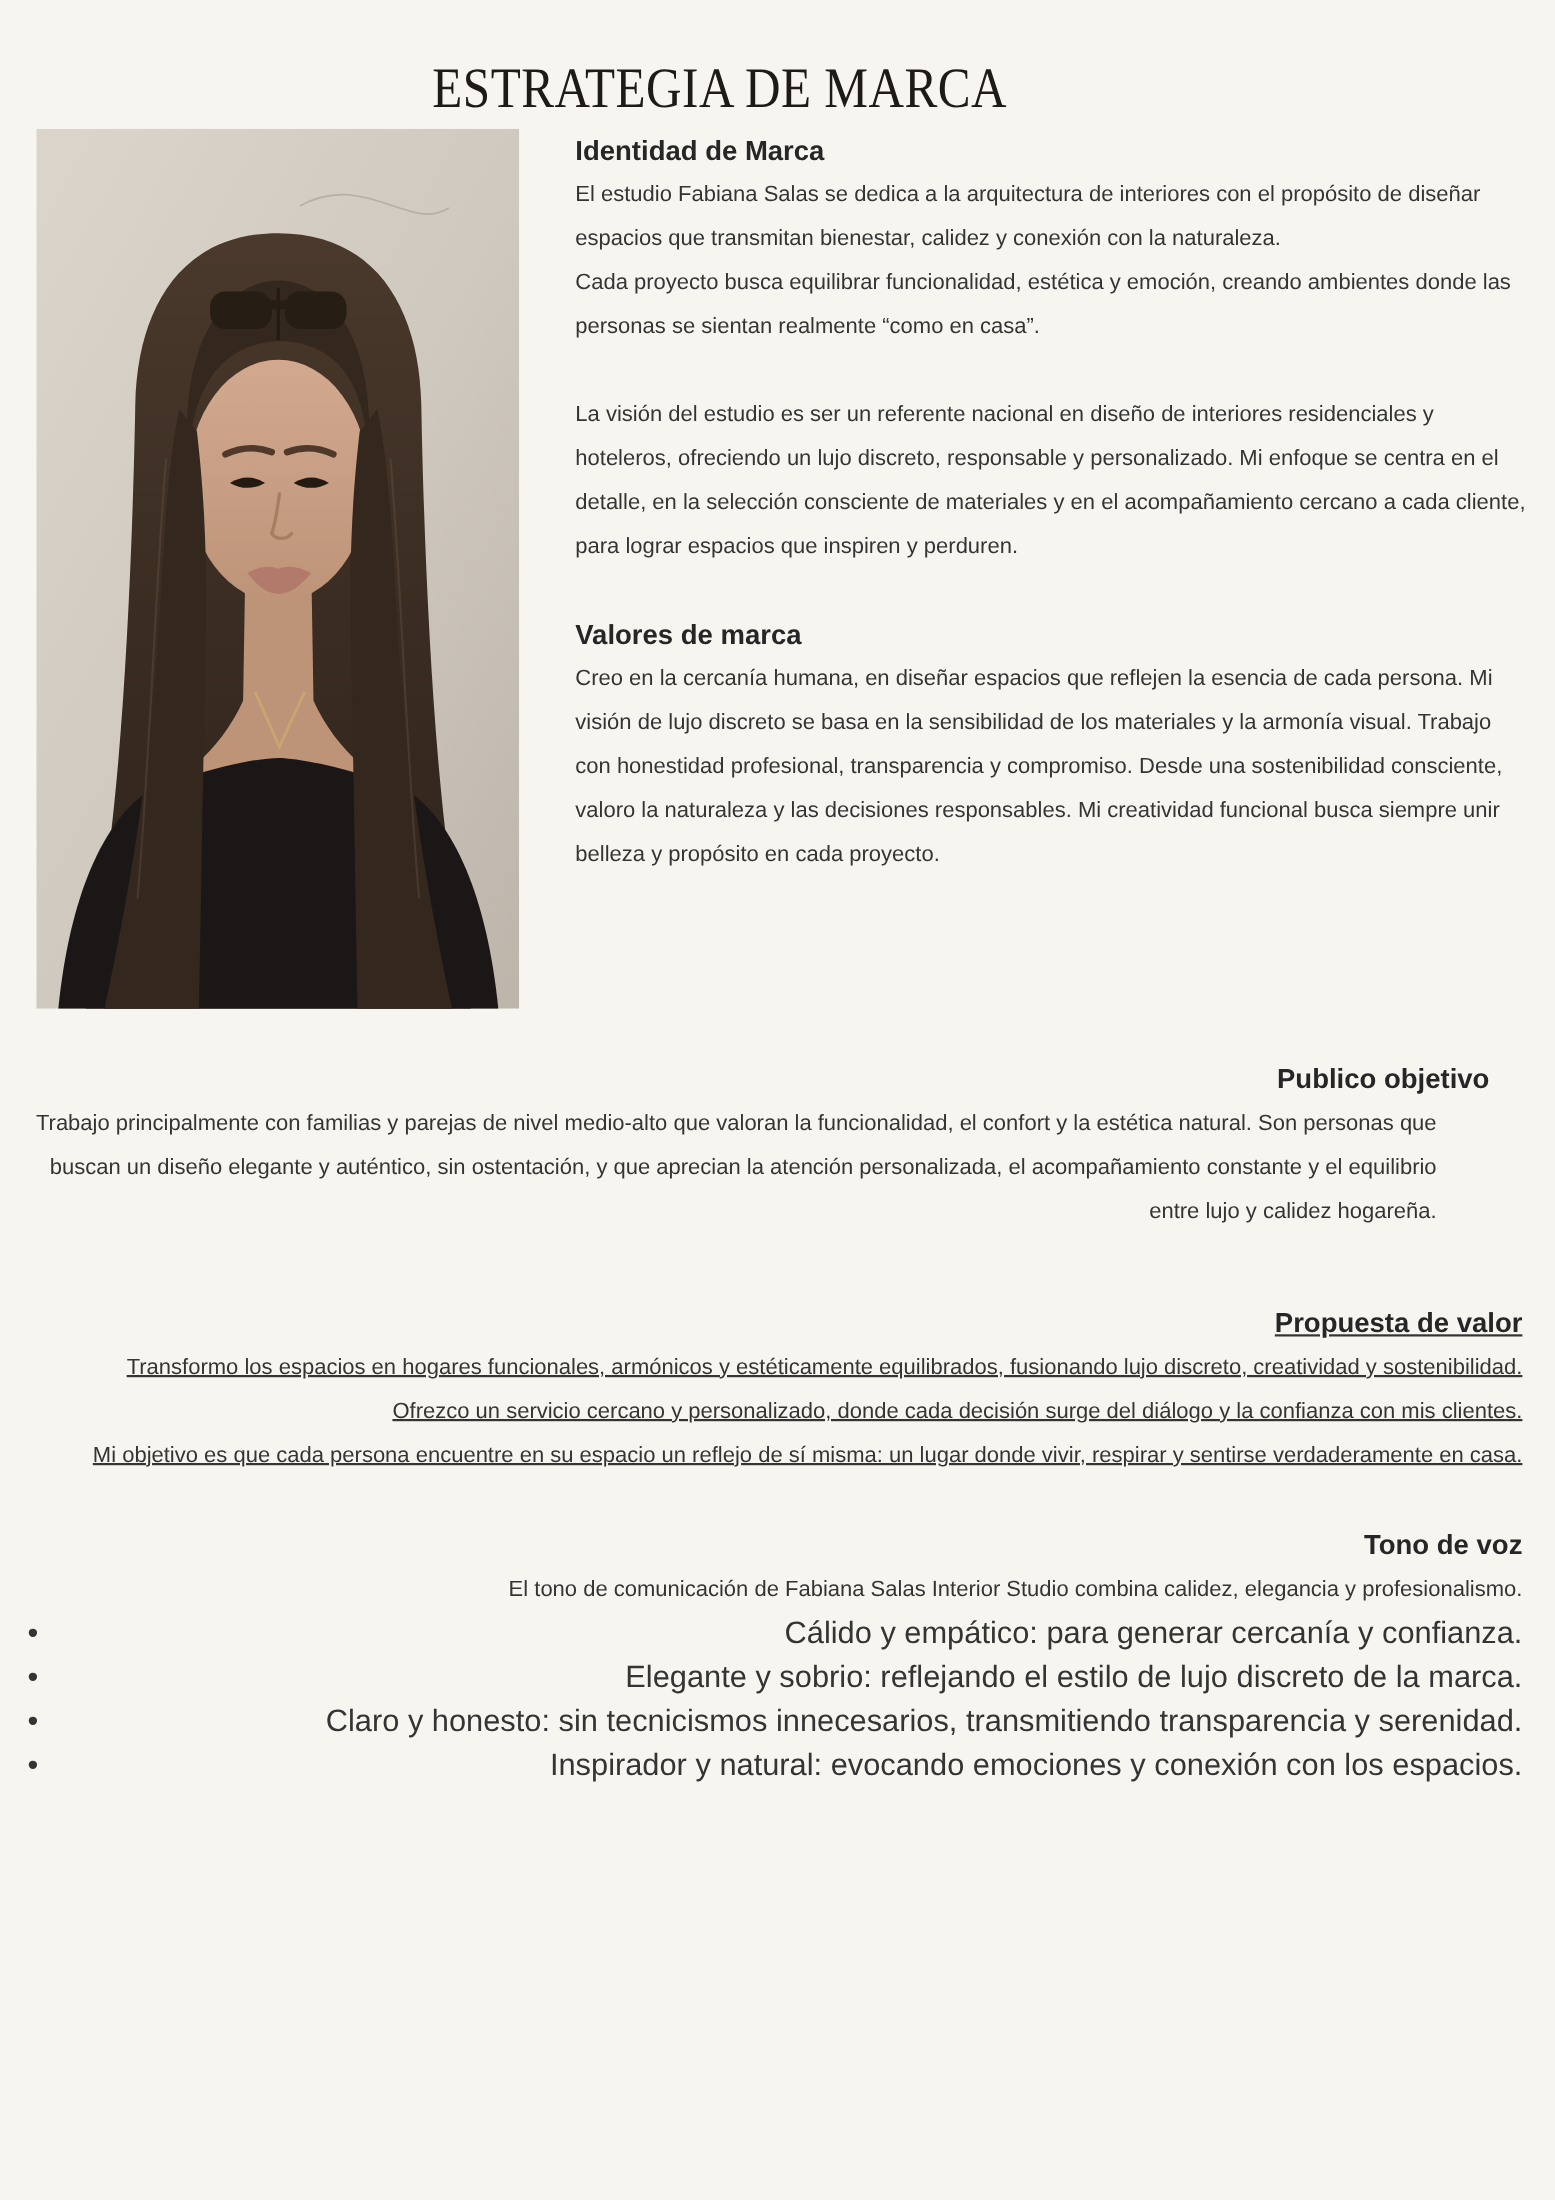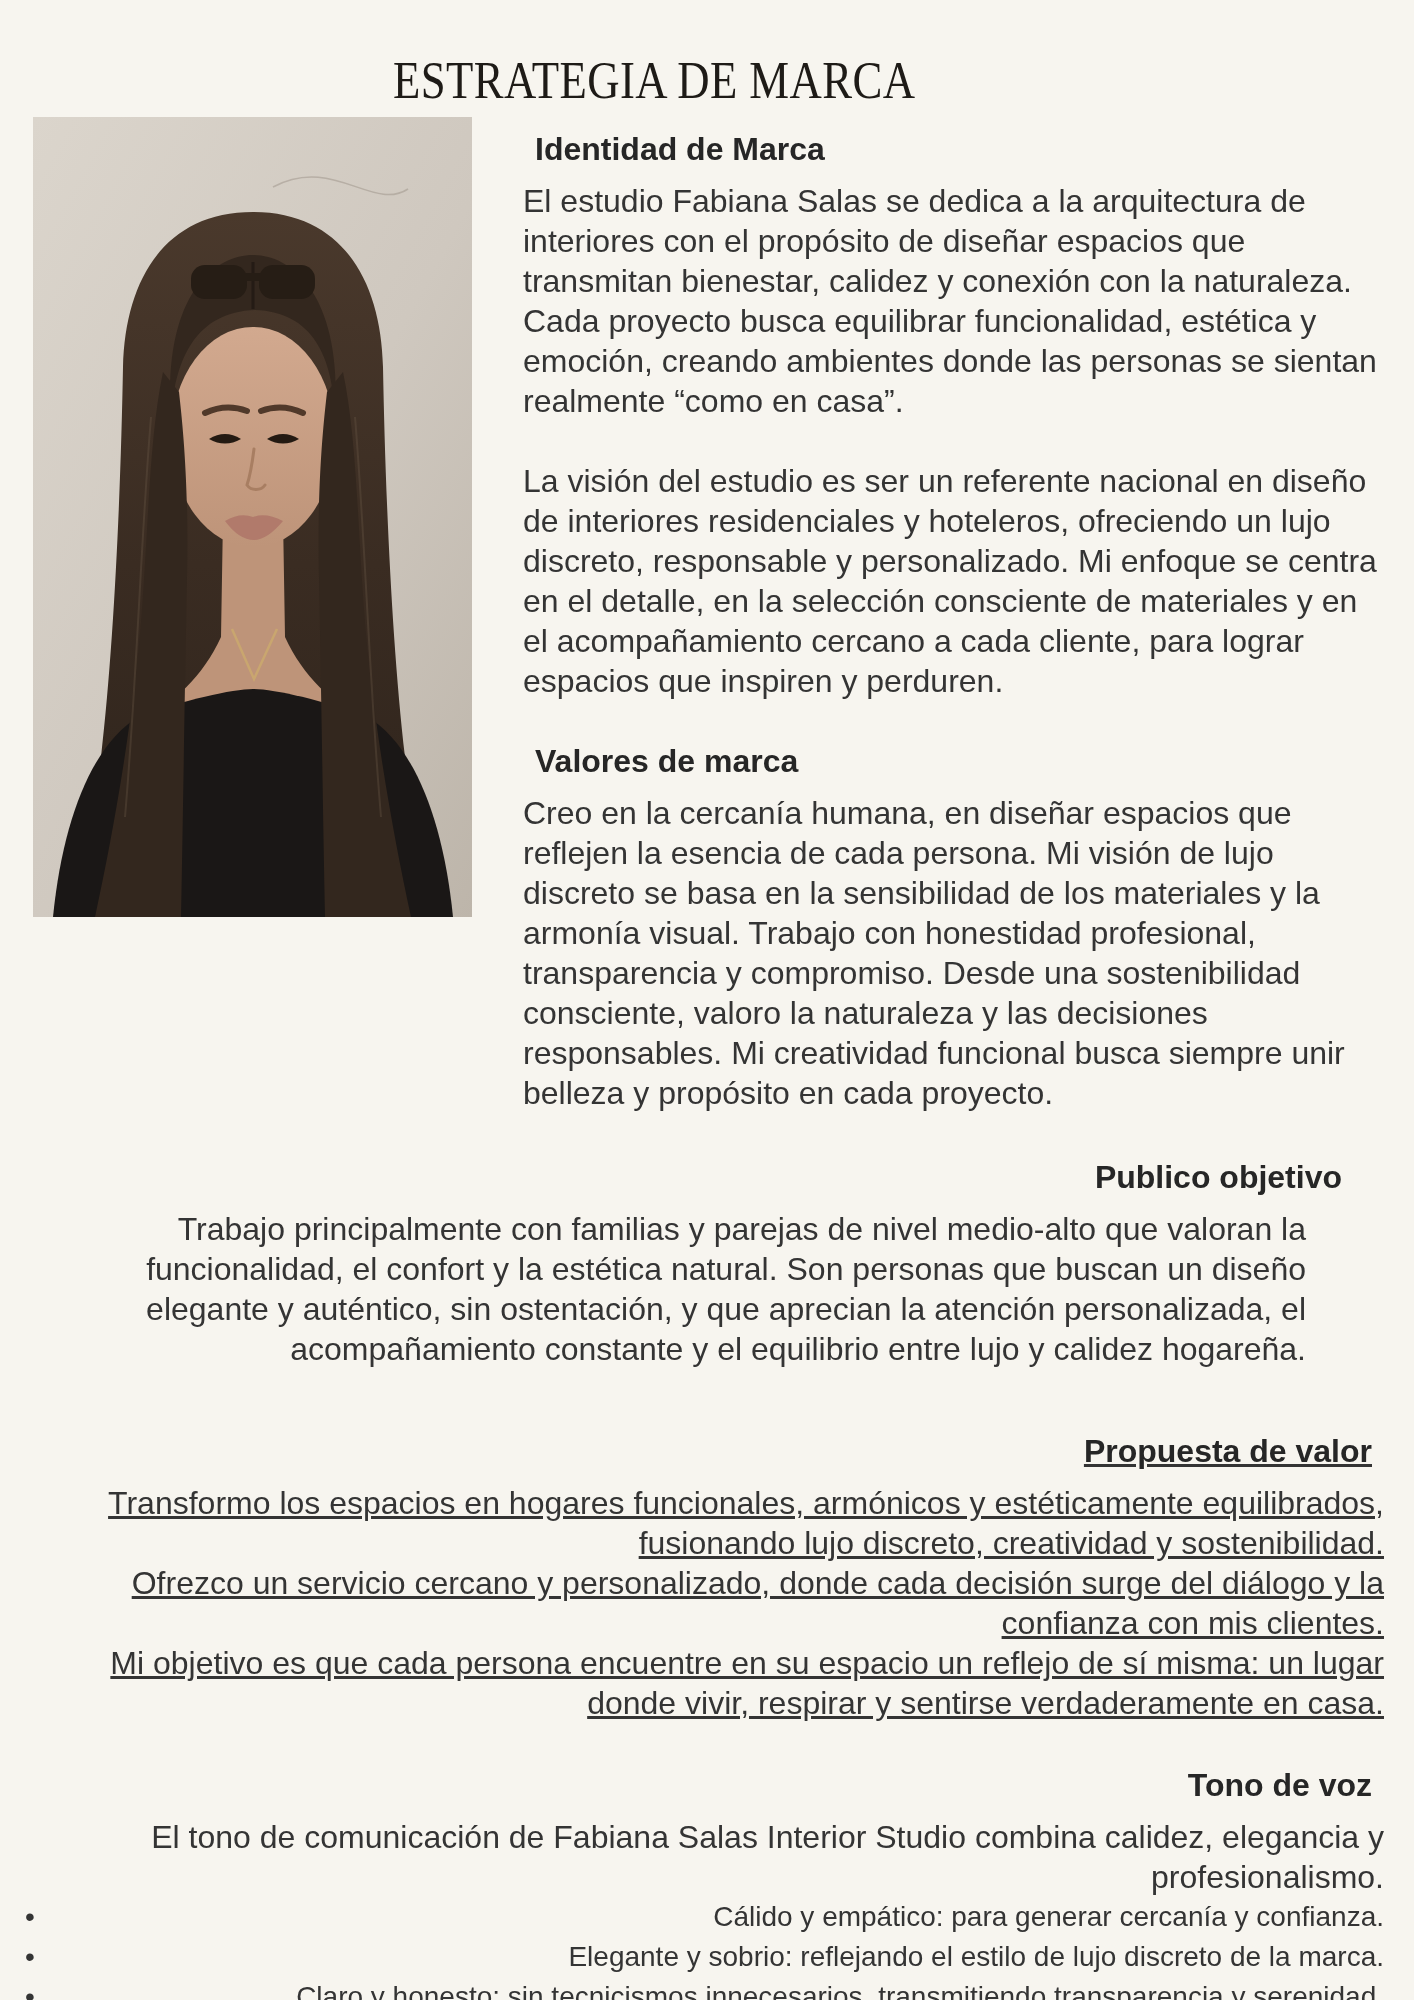--- a/index.html
+++ b/index.html
@@ -40,27 +40,27 @@
     flex: none;
     display: block;
   }
   .col-text {
     width: 867px;
     margin-left: 51px;
     font-size: 25px;
     line-height: 40px;
   }
   h2 {
-    font-size: 32px;
+    font-size: 25px;
     line-height: 40px;
     font-weight: 700;
     color: #262626;
-    margin: 12px;
+    margin: 0;
   }
-  p { margin: 0; font-size: 32px; line-height: 40px; }
+  p { margin: 0; font-size: 20px; line-height: 40px; }
   .gap { margin-top: 40px; }
   .sec { font-size: 25px; line-height: 40px; text-align: right; }
   .sec-publico  { margin: 44px 60px 0 31px; }
   .sec-publico p { max-width: 1275px; }
   .sec-propuesta { margin: 62px 30px 0 17px; text-decoration: underline; }
   .sec-tono      { margin: 42px 30px 0 17px; }
   ul.tone-list {
     margin: 0;
     padding: 0;
     list-style: none;

